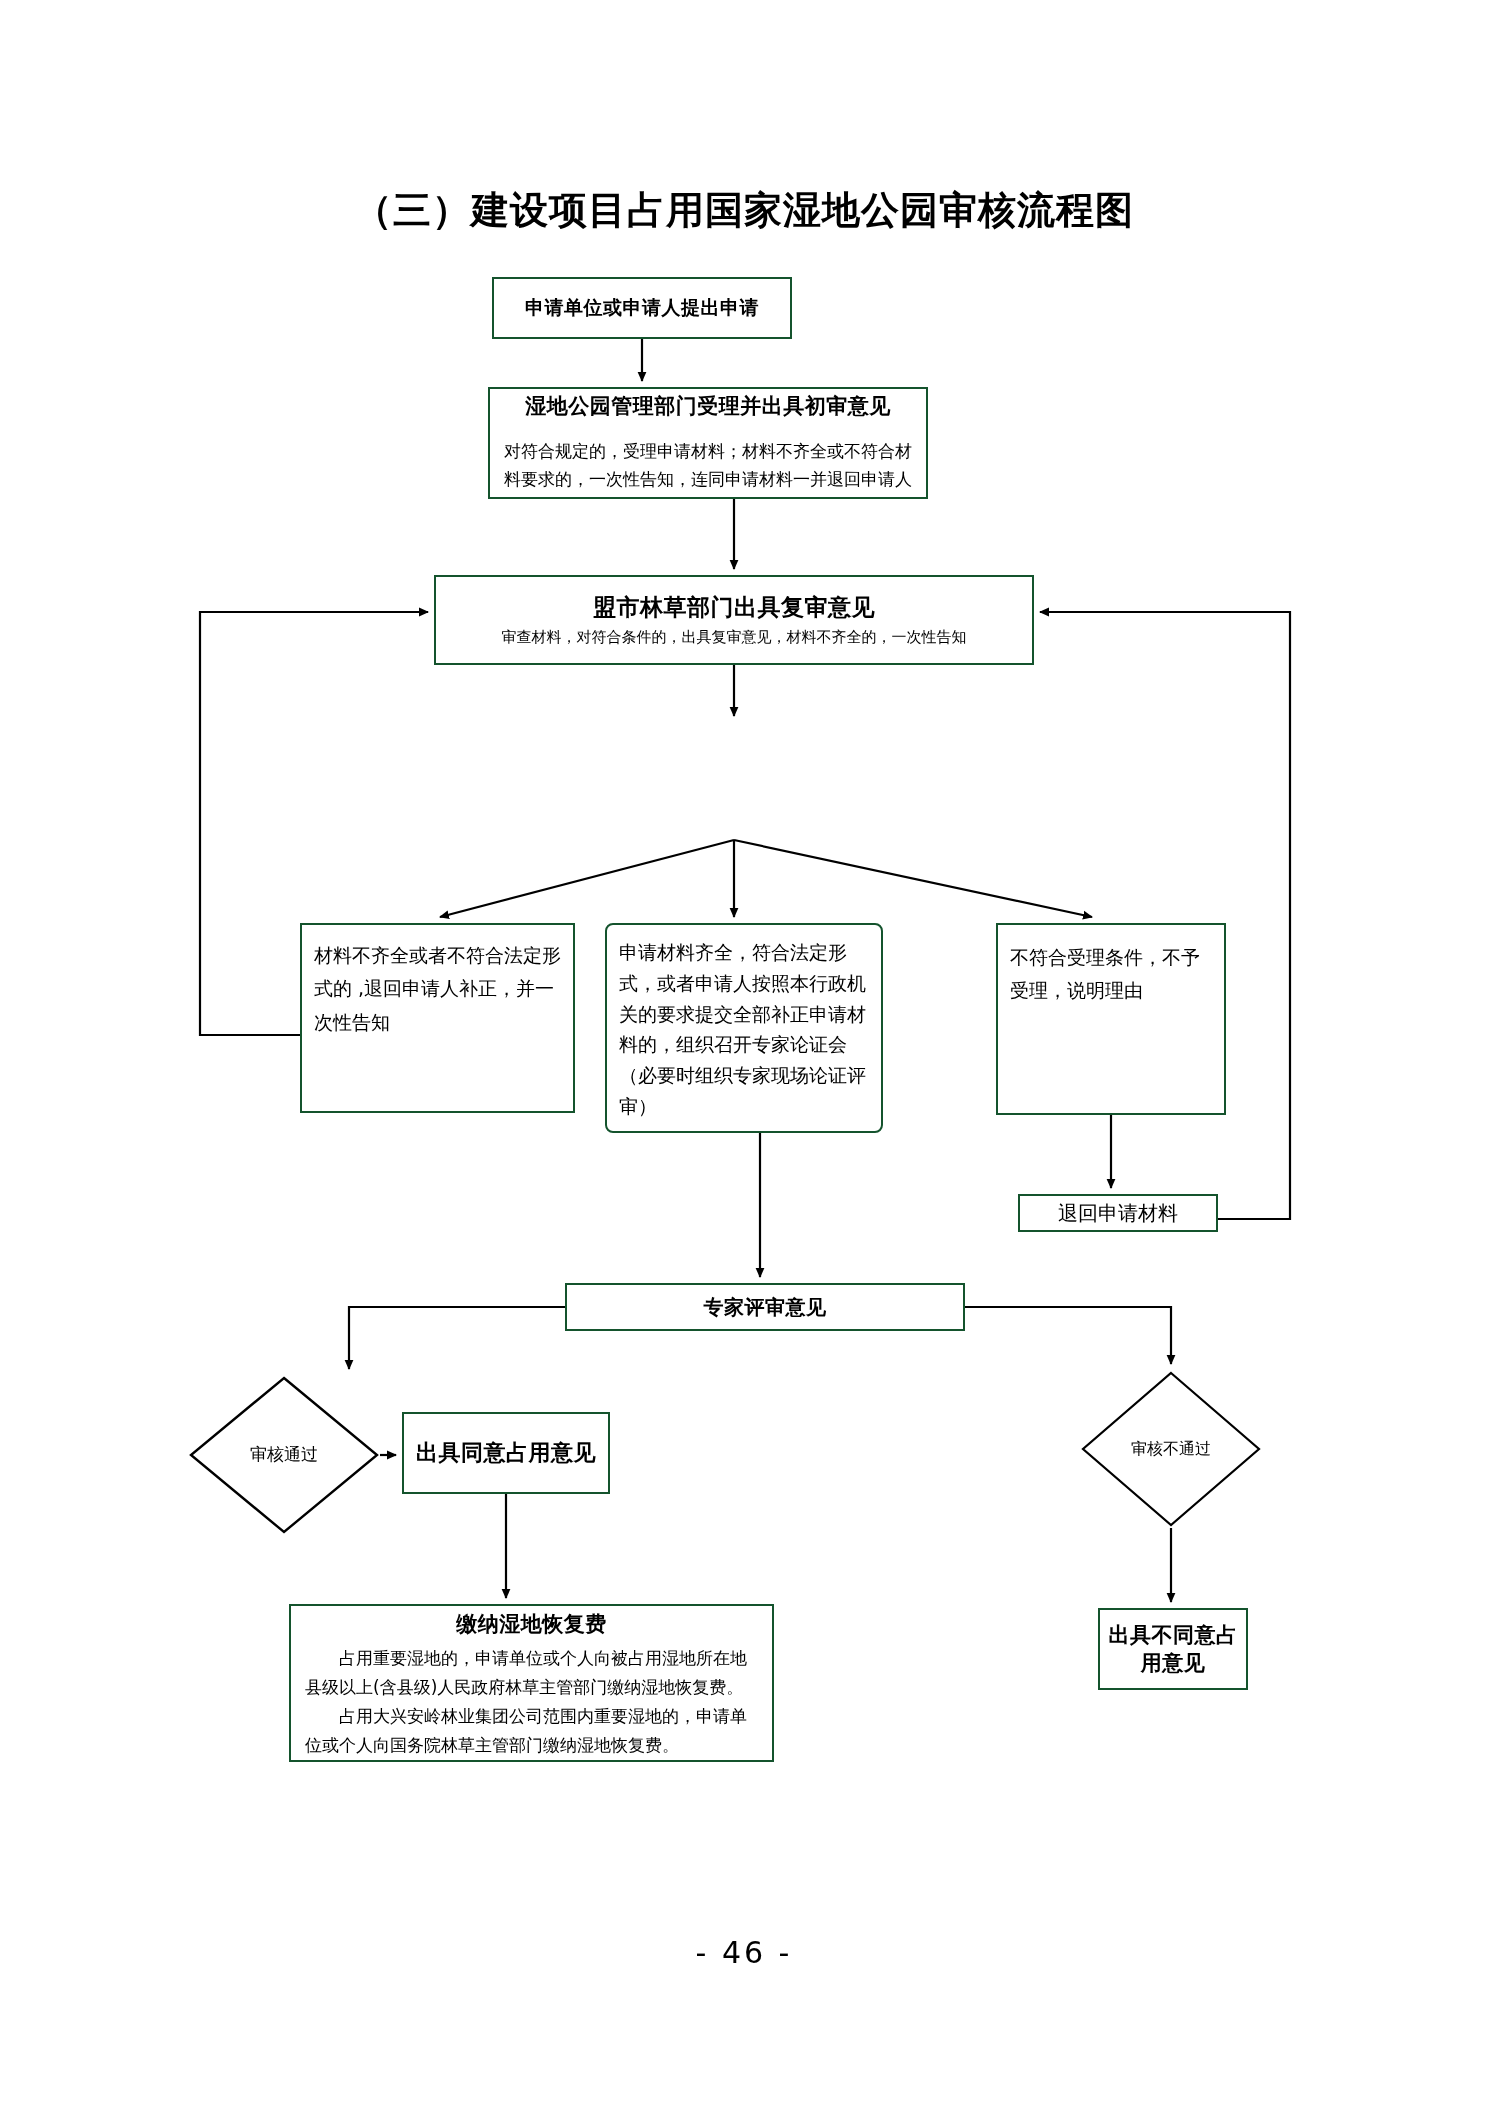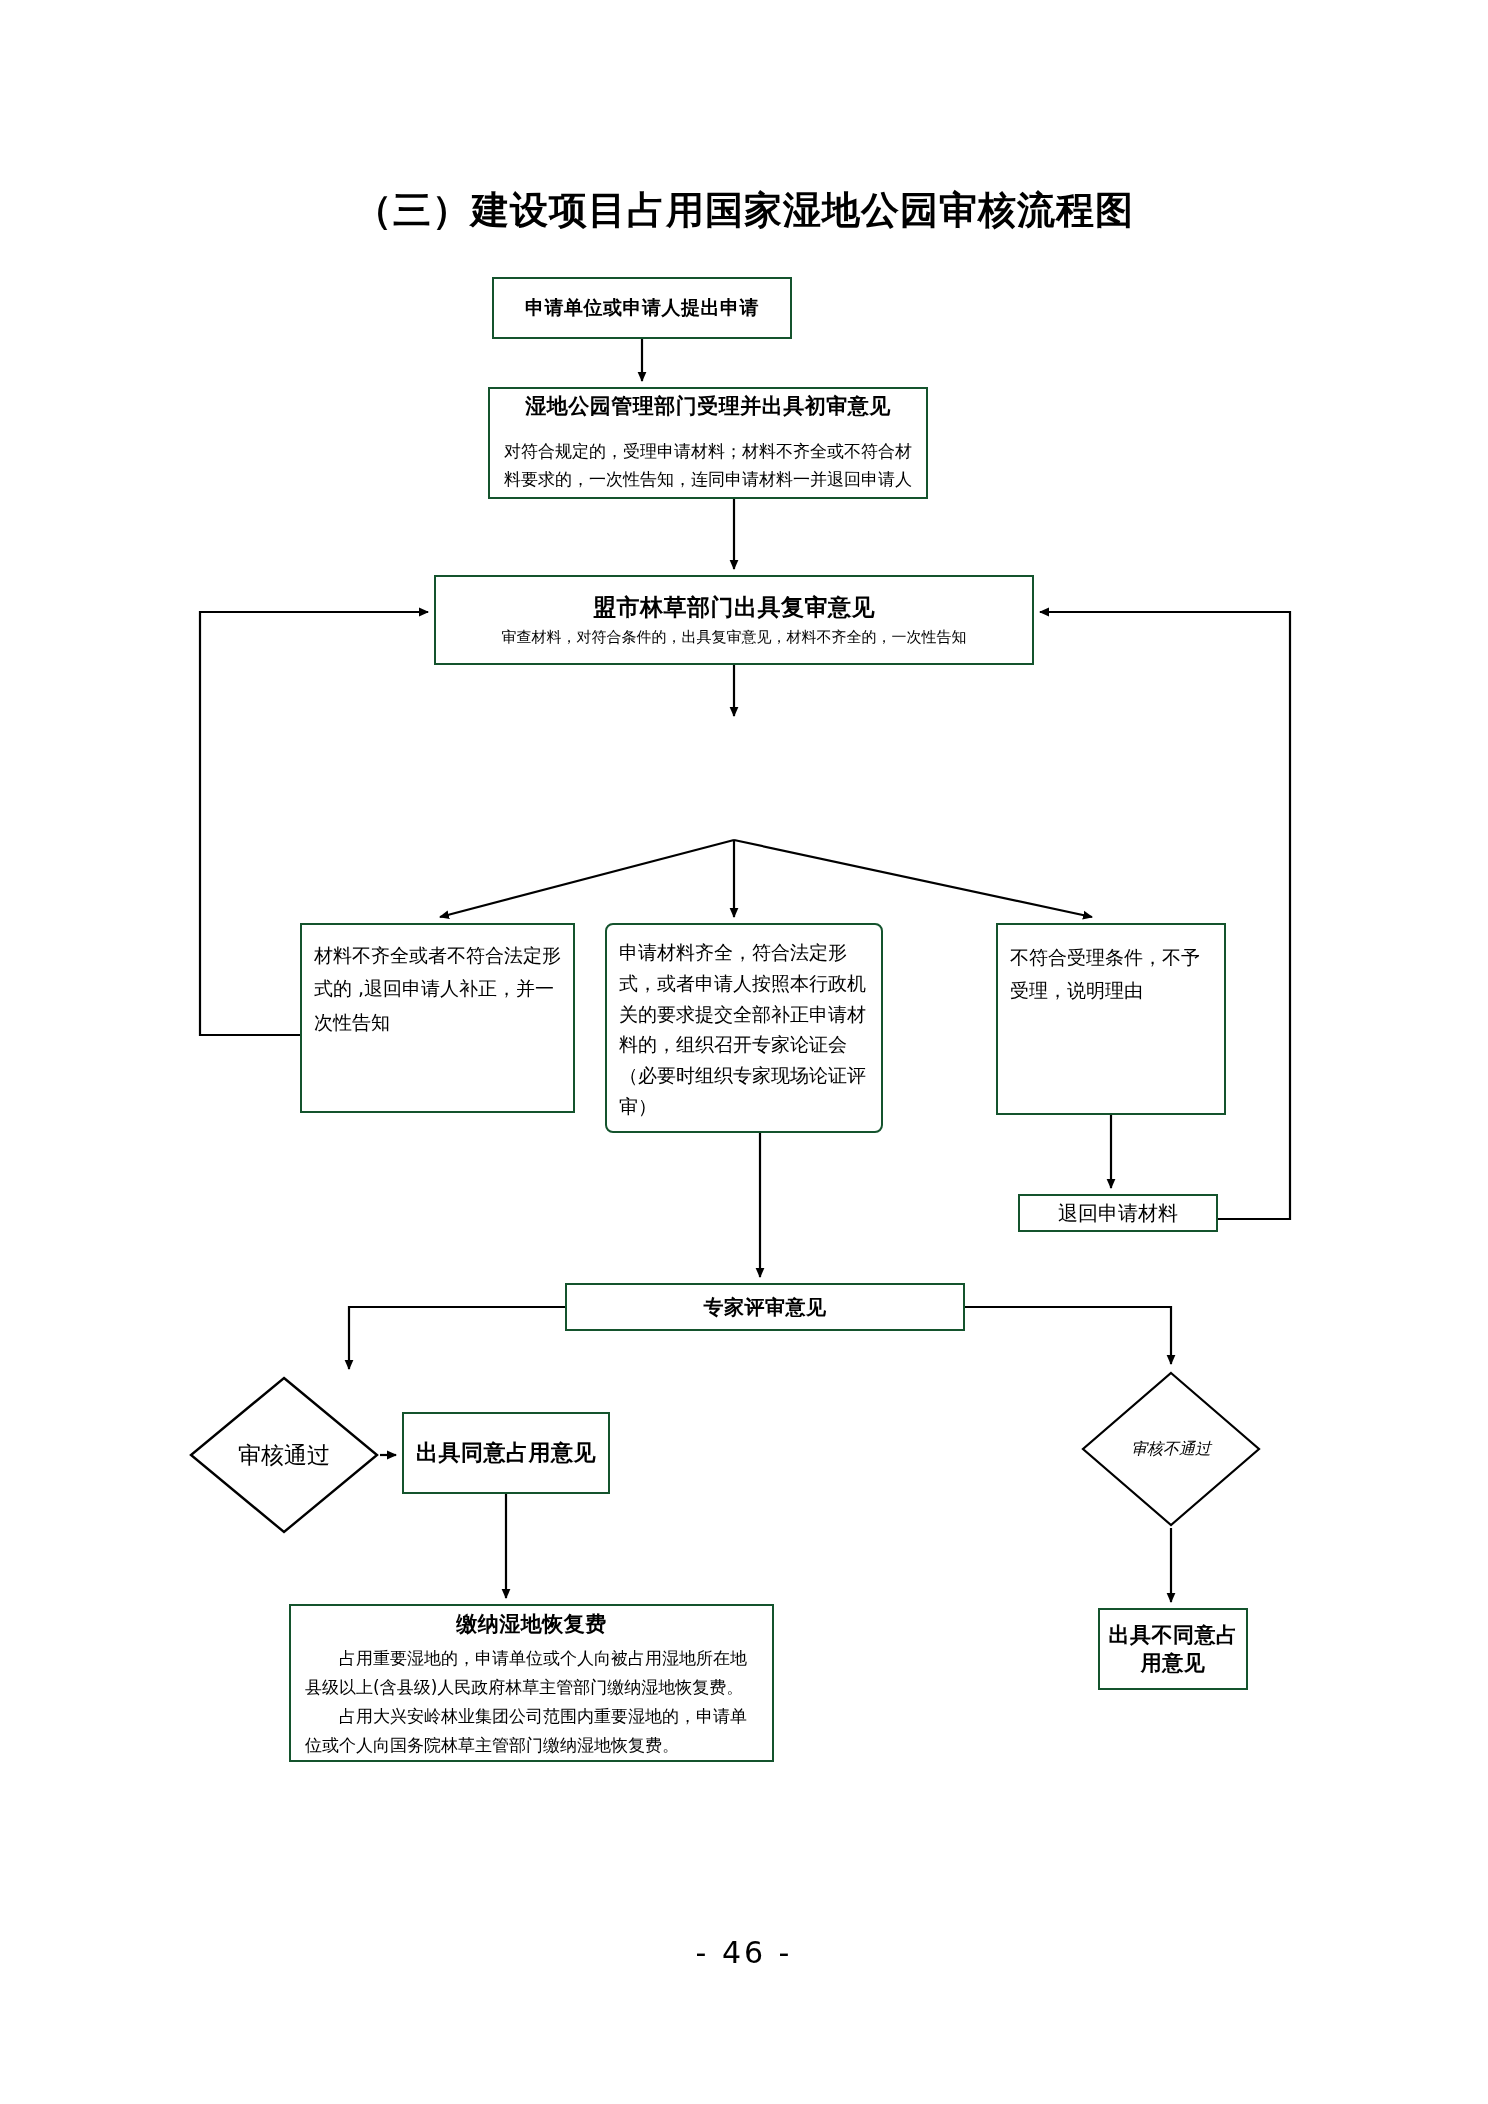--- a/index.html
+++ b/index.html
@@ -136,26 +136,26 @@
     position: absolute;
   }
   .diamond .dlabel {
     position: absolute;
     left: 0; top: 0;
     width: 100%; height: 100%;
     display: flex;
     align-items: center;
     justify-content: center;
     text-align: center;
-    font-size: 23px;
+    font-size: 17px;
     line-height: 1.5;
   }
   #d-pass { left: 188px; top: 1375px; width: 192px; height: 160px; }
   #d-pass .dlabel { padding: 0 44px; box-sizing: border-box; }
-  #d-fail { left: 1080px; top: 1370px; width: 182px; height: 158px; font-style: italic; }
+  #d-fail { left: 1080px; top: 1370px; width: 182px; height: 158px; }
   #d-fail .dlabel { padding: 0 40px; box-sizing: border-box; font-size: 16px; }
 
   #n-agree {
     left: 402px; top: 1412px; width: 208px; height: 82px;
   }
   #n-agree .ttl { font-size: 22px; }
 
   #n-fee {
     left: 289px; top: 1604px; width: 485px; height: 158px;
     align-items: center;

